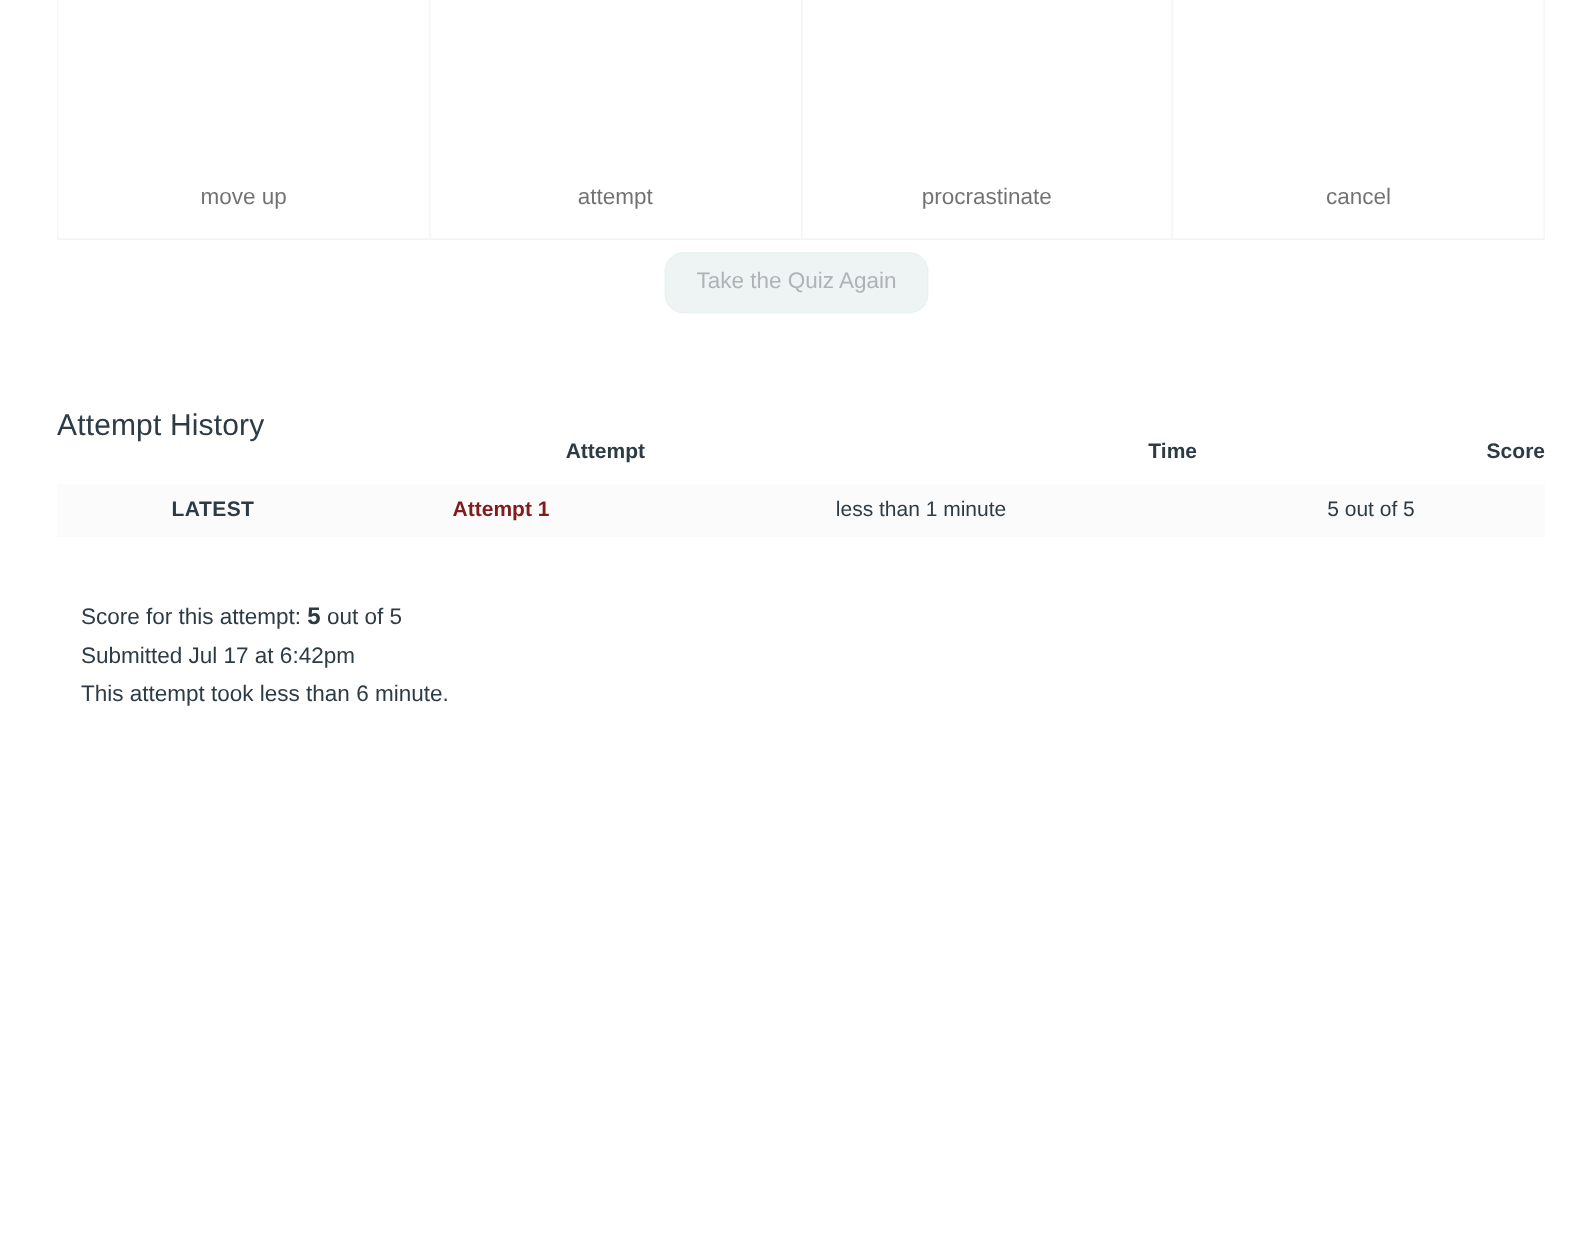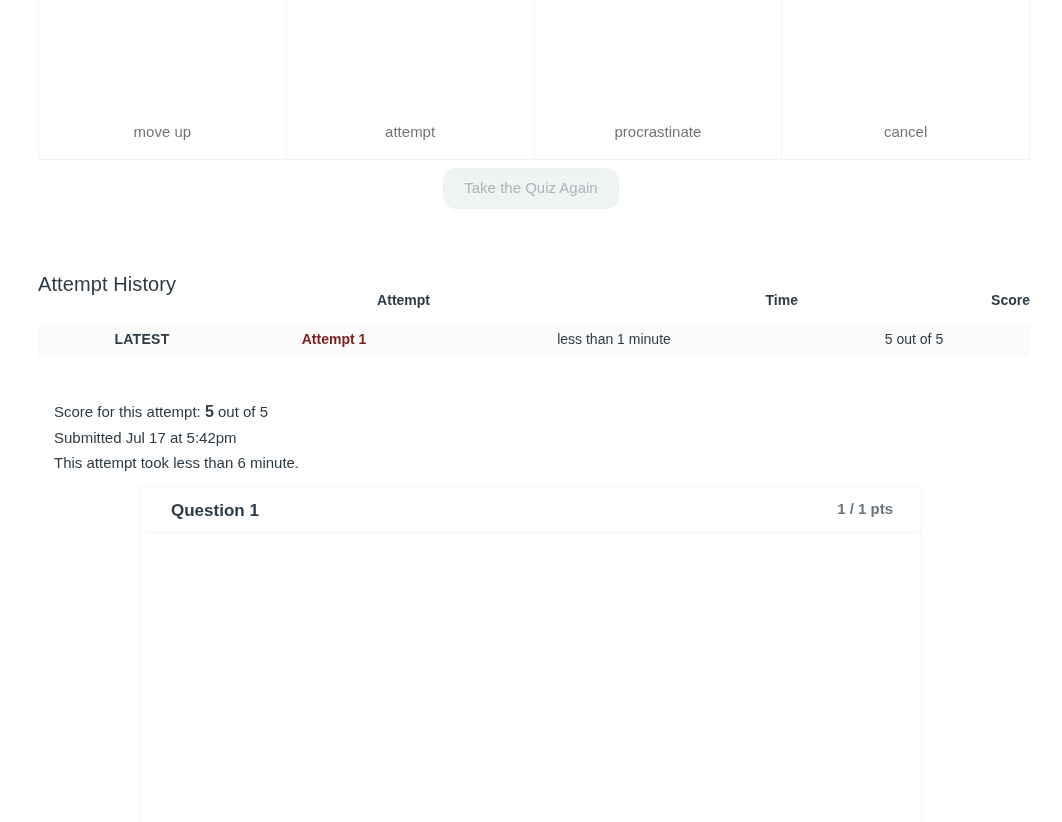--- a/index.html
+++ b/index.html
@@ -257,25 +257,18 @@
           <a href="#" class="attempt-link">Attempt 1</a>
         </td>
         <td>less than 1 minute</td>
         <td>5 out of 5</td>
       </tr>
     </tbody>
   </table>
 
   <div id="attempt-summary">
     <div class="sum-line"><span>Score for this attempt: </span><span class="score-value">5</span><span> out of 5</span></div>
-    <div class="sum-line">Submitted Jul 17 at 5:42pm</div>
+    <div class="sum-line">Submitted Jul 17 at 6:42pm</div>
     <div class="sum-line">This attempt took less than 6 minute.</div>
   </div>
 
-  <div id="question-1">
-    <div class="q-header">
-      <span class="q-name">Question 1</span>
-      <span class="q-points">1 / 1 pts</span>
-    </div>
-    <div class="q-body"></div>
-  </div>
 
 </div>
 
 </body></html>

